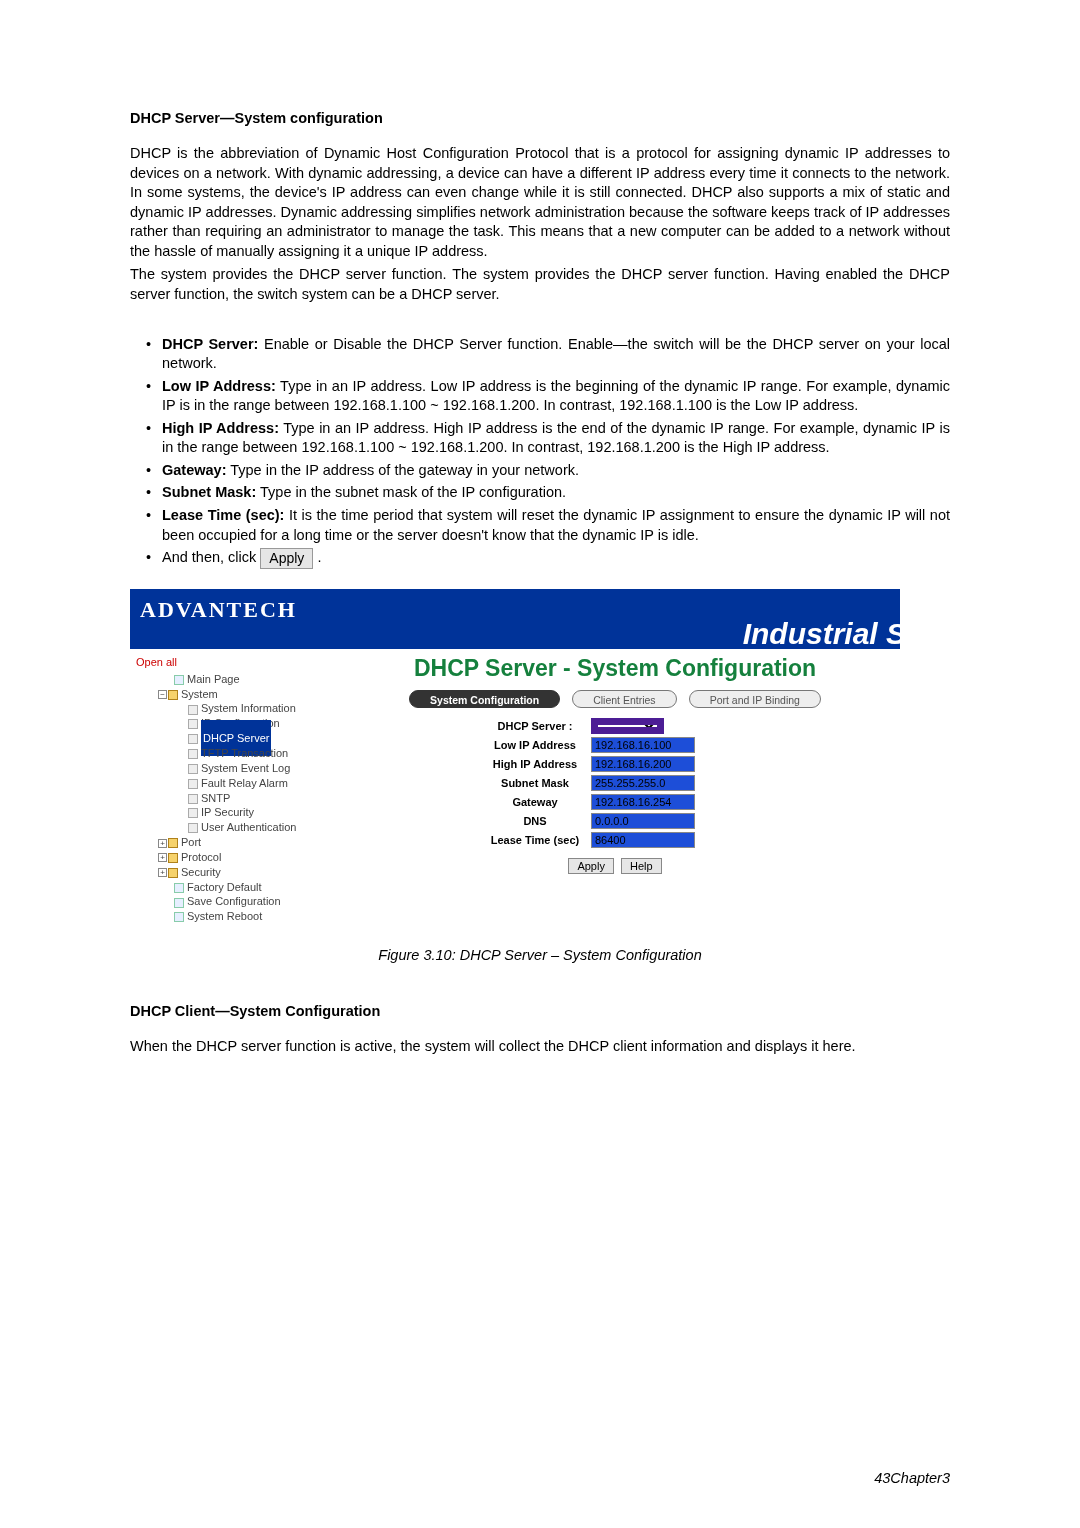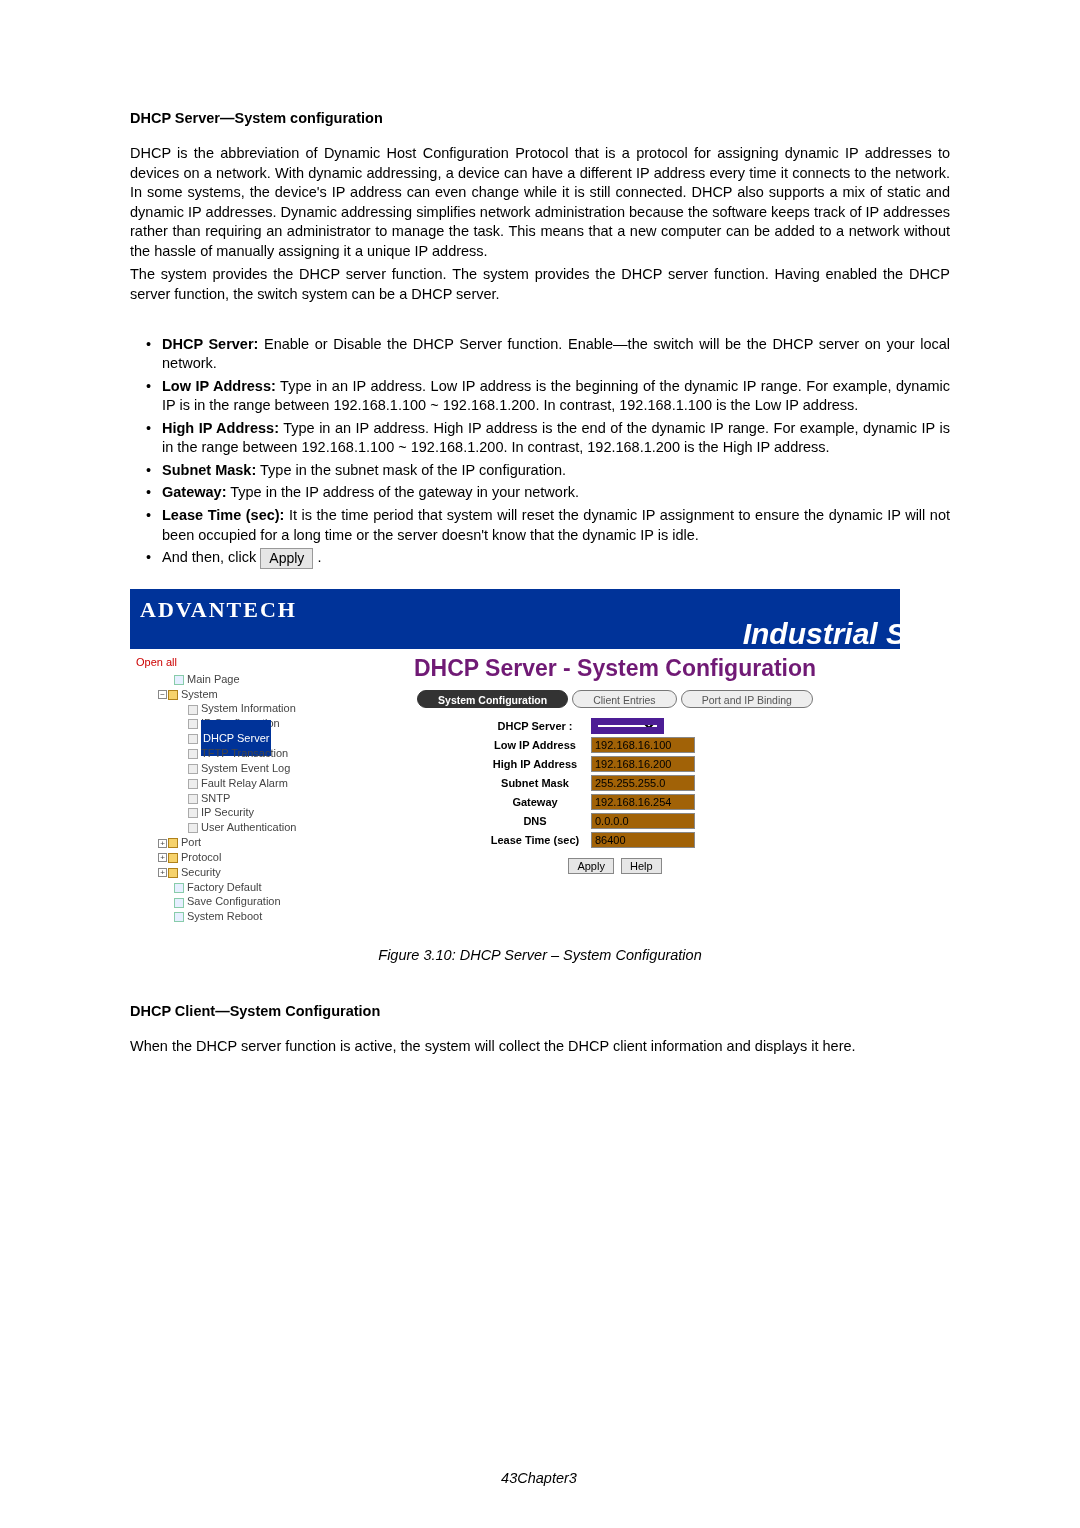--- a/index.html
+++ b/index.html
@@ -140,26 +140,26 @@
     padding: 4px 0 0 0;
     font-size: 11px;
     position: relative;
   }
   .panel-title {
     font-family: Arial, sans-serif;
     font-weight: 900;
     font-size: 23px;
     text-align: center;
     margin: 2px 0 8px 0;
-    color: #701a75;
+    color: #15803d;
   }
   .tabs {
     display: flex;
     justify-content: center;
-    gap: 4px;
+    gap: 12px;
     margin-bottom: 10px;
   }
   .tab {
     height: 18px;
     border-radius: 9px;
     padding: 0 20px;
     font-size: 10.5px;
     line-height: 18px;
     border: 1px solid #777;
   }
@@ -167,21 +167,21 @@
   .tab.inactive { background: #eee; color: #555; }
 
   .form {
     width: 260px;
     margin: 0 auto;
     font-size: 11px;
   }
   .form-row { display: flex; align-items: center; margin-bottom: 3px; }
   .form-row .lbl { width: 106px; text-align: center; font-weight: bold; padding-right: 6px; font-size: 11px; }
   .form-row .val {
-    border: 1px solid #888; background: #a16207;
+    border: 1px solid #888; background: #1d4ed8;
     height: 16px; font-size: 11px; padding: 0 3px;
     width: 104px;
     font-family: Arial, sans-serif;
   }
   .form-row .sel {
     border: 7px solid #4c1d95; background: #fff;
     height: 16px; font-size: 11px; padding: 0 1px;
   }
   .form-actions {
     text-align: center;
@@ -201,38 +201,38 @@
     text-align: center;
     margin: 2px 0 40px 0;
   }
 
   .page-footer {
     position: absolute;
     bottom: 42px;
     left: 124px;
     right: 130px;
     display: flex;
-    justify-content: center;
+    justify-content: flex-end;
     font-style: italic;
     font-size: 14.5px;
   }
 </style>
 </head>
 <body>
 
 <div class="section-title">DHCP Server—System configuration</div>
 <div class="body-text">DHCP is the abbreviation of Dynamic Host Configuration Protocol that is a protocol for assigning dynamic IP addresses to devices on a network. With dynamic addressing, a device can have a different IP address every time it connects to the network. In some systems, the device's IP address can even change while it is still connected. DHCP also supports a mix of static and dynamic IP addresses. Dynamic addressing simplifies network administration because the software keeps track of IP addresses rather than requiring an administrator to manage the task. This means that a new computer can be added to a network without the hassle of manually assigning it a unique IP address.</div>
 <div class="extra-text">The system provides the DHCP server function. The system provides the DHCP server function. Having enabled the DHCP server function, the switch system can be a DHCP server.</div>
 
 <ul class="bullets">
   <li><span class="bold">DHCP Server:</span><span> Enable or Disable the DHCP Server function. Enable—the switch will be the DHCP server on your local network.</span></li>
   <li><span class="bold">Low IP Address:</span><span> Type in an IP address. Low IP address is the beginning of the dynamic IP range. For example, dynamic IP is in the range between 192.168.1.100 ~ 192.168.1.200. In contrast, 192.168.1.100 is the Low IP address.</span></li>
   <li><span class="bold">High IP Address:</span><span> Type in an IP address. High IP address is the end of the dynamic IP range. For example, dynamic IP is in the range between 192.168.1.100 ~ 192.168.1.200. In contrast, 192.168.1.200 is the High IP address.</span></li>
+  <li><span class="bold">Gateway:</span><span> Type in the IP address of the gateway in your network.</span></li>
   <li><span class="bold">Subnet Mask:</span><span> Type in the subnet mask of the IP configuration.</span></li>
-  <li><span class="bold">Gateway:</span><span> Type in the IP address of the gateway in your network.</span></li>
   <li><span class="bold">Lease Time (sec):</span><span> It is the time period that system will reset the dynamic IP assignment to ensure the dynamic IP will not been occupied for a long time or the server doesn't know that the dynamic IP is idle.</span></li>
   <li>
     <span>And then, click </span>
     <span class="apply-chip">Apply</span>
     <span> .</span>
   </li>
 </ul>
 
 <div class="shot">
   <div class="shot-header">

